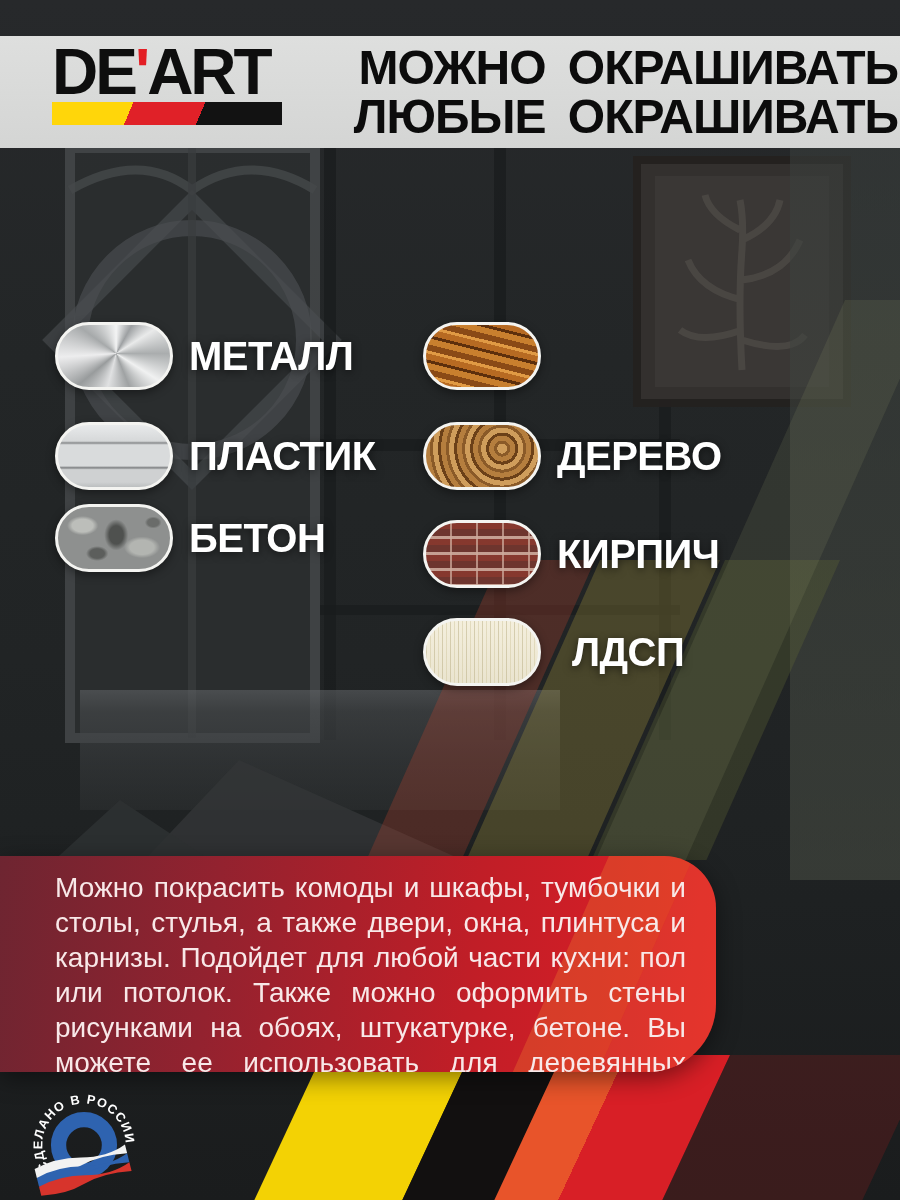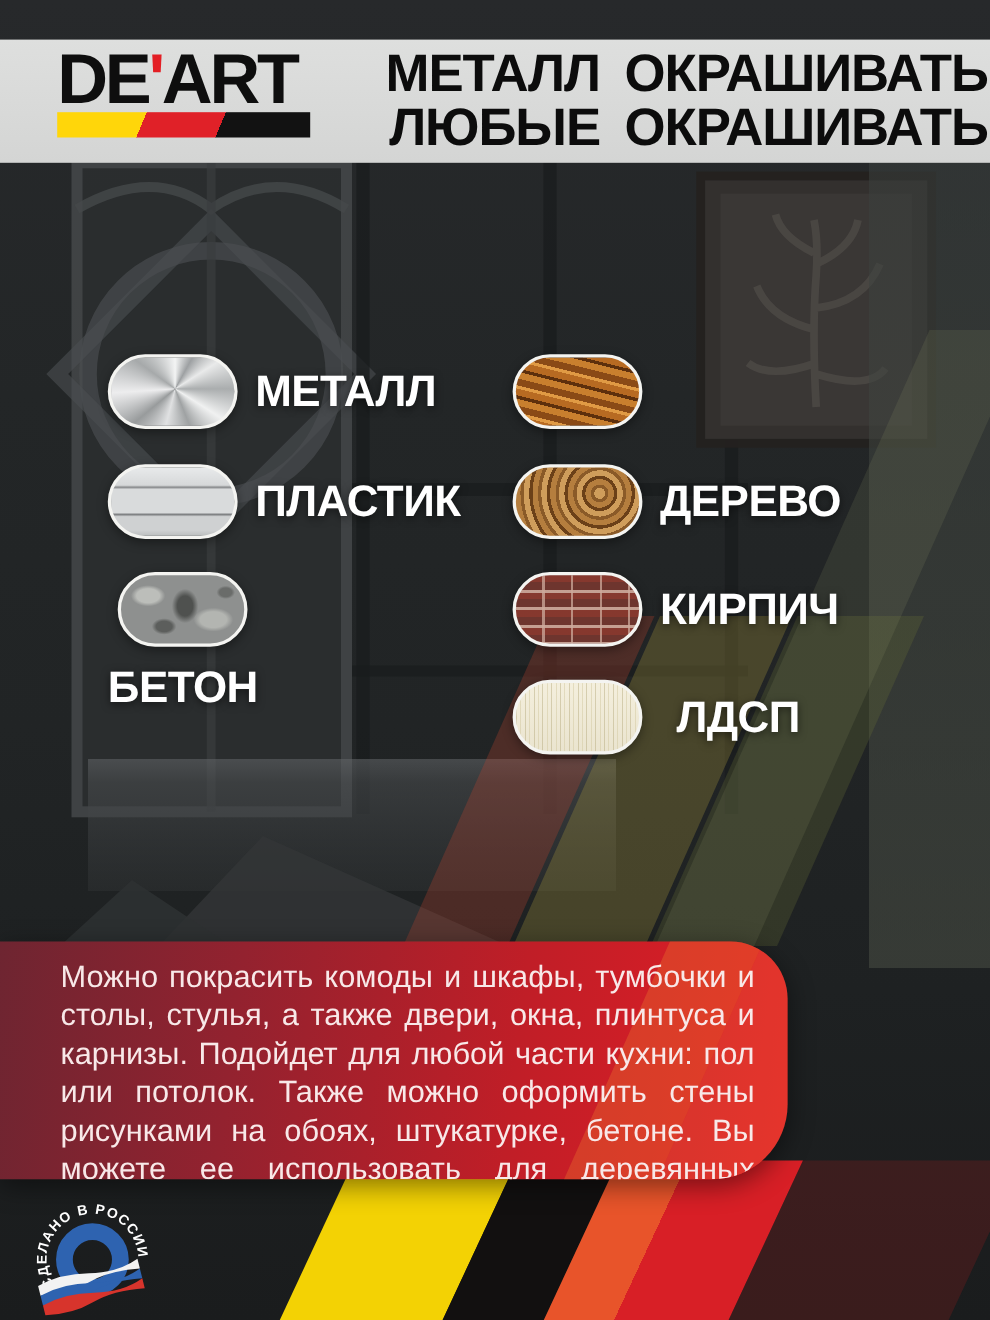--- a/index.html
+++ b/index.html
@@ -22,21 +22,21 @@
   .tint.t3{left:725px;top:560px;width:115px;height:300px;background:rgba(105,110,55,.28);}
   .tint.t4{left:845px;top:300px;width:90px;height:560px;background:rgba(150,155,110,.15);}
   
   .banner{position:absolute;left:0;top:36px;width:900px;height:112px;background:linear-gradient(180deg,#dedfde,#d4d5d4);z-index:3;padding-left:20px;}
   .logo{position:absolute;left:52px;top:8px;}
   .logo-text{font-size:64px;font-weight:800;letter-spacing:-3px;color:#0e0e0e;line-height:56px;}
   .logo-text .apos{color:#e31e24;}
   .logo-stripe{margin-top:2px;width:230px;height:23px;background:linear-gradient(113deg,#ffd60a 0 34%,#e02128 34% 64%,#121212 64% 100%);}
   .banner-title{position:absolute;right:22px;top:7px;width:600px;text-align:right;color:#0c0c0c;font-weight:700;font-size:48px;line-height:49px;letter-spacing:-1px;word-spacing:10px;}
   
-  .surfaces{position:absolute;inset:0;z-index:3;margin-left:43px;}
+  .surfaces{position:absolute;inset:0;z-index:3;}
   .surface-item{position:absolute;display:flex;align-items:center;gap:16px;}
   .surface-item.two-line{align-items:flex-start;}
   .surface-label{color:#fff;font-weight:700;font-size:40px;line-height:42px;letter-spacing:-0.5px;text-shadow:0 2px 8px rgba(0,0,0,.55);}
   .surface-item.two-line .surface-label{max-width:340px;margin-top:-2px;}
   .swatch{width:112px;height:62px;border:3px solid #f4f4f1;border-radius:34px;flex:0 0 auto;box-shadow:0 3px 10px rgba(0,0,0,.4);}
   .swatch.metal{background:conic-gradient(from 0deg at 52% 46%,#f3f4f4,#9da0a2 8%,#e9eaea 16%,#aaadae 25%,#f0f1f1 34%,#9fa2a3 44%,#e0e1e2 54%,#989b9c 64%,#ededee 74%,#a6a9aa 85%,#f3f4f4 100%);}
   .swatch.lacquered{background:repeating-linear-gradient(14deg,#5d2f0c 0 3px,#b76a22 3px 9px,#e09a44 9px 12px,#8a4a16 12px 18px,#c87f2e 18px 24px);}
   .swatch.plastic{background:linear-gradient(180deg,#e8eaeb 0%,#d6d8d9 26%,#87898b 29%,#d9dbdc 32% 66%,#7e8082 69%,#cfd1d2 72% 92%,#bcbfc0 100%);}
   .swatch.wood{background:#a06a2c repeating-radial-gradient(circle at 68% 38%,#cf9d5b 0 5px,#8a5a28 5px 8px,#b57e3e 8px 13px,#6b4018 13px 16px);}
   .swatch.concrete{background-color:#8e908f;background-image:radial-gradient(26px 16px at 22% 30%,#bcbeba 0 40%,rgba(0,0,0,0) 60%),radial-gradient(30px 18px at 75% 65%,#b3b5b1 0 40%,rgba(0,0,0,0) 60%),radial-gradient(20px 26px at 52% 45%,#4f514f 0 35%,rgba(0,0,0,0) 60%),radial-gradient(18px 12px at 35% 75%,#5c5e5c 0 40%,rgba(0,0,0,0) 62%),radial-gradient(14px 10px at 85% 25%,#6a6c6a 0 40%,rgba(0,0,0,0) 60%);}
@@ -92,21 +92,21 @@
   <div class="tint t2"></div>
   <div class="tint t3"></div>
   <div class="tint t4"></div>
 
   <div class="banner">
     <div class="logo">
       <div class="logo-text"><span>DE</span><span class="apos">'</span><span>ART</span></div>
       <div class="logo-stripe"></div>
     </div>
     <div class="banner-title">
-      <div>МЕТАЛЛ ОКРАШИВАТЬ</div>
+      <div>МОЖНО ОКРАШИВАТЬ</div>
       <div>ЛЮБЫЕ ОКРАШИВАТЬ</div>
     </div>
   </div>
 
   <div class="surfaces">
 
     <div class="surface-item" style="left:55px;top:322px;">
       <div class="swatch metal"></div>
       <div class="surface-label">МЕТАЛЛ</div>
     </div>
@@ -118,21 +118,21 @@
     <div class="surface-item" style="left:55px;top:422px;justify-content:flex-end;">
       <div class="swatch plastic"></div>
       <div class="surface-label">ПЛАСТИК</div>
     </div>
 
     <div class="surface-item" style="left:423px;top:422px;align-items:center;">
       <div class="swatch wood"></div>
       <div class="surface-label">ДЕРЕВО</div>
     </div>
 
-    <div class="surface-item" style="left:55px;top:520px;flex-direction:column;">
+    <div class="surface-item" style="left:55px;top:504px;">
       <div class="swatch concrete"></div>
       <div class="surface-label">БЕТОН</div>
     </div>
 
     <div class="surface-item" style="left:423px;top:520px;">
       <div class="swatch brick"></div>
       <div class="surface-label">КИРПИЧ</div>
     </div>
 
 

